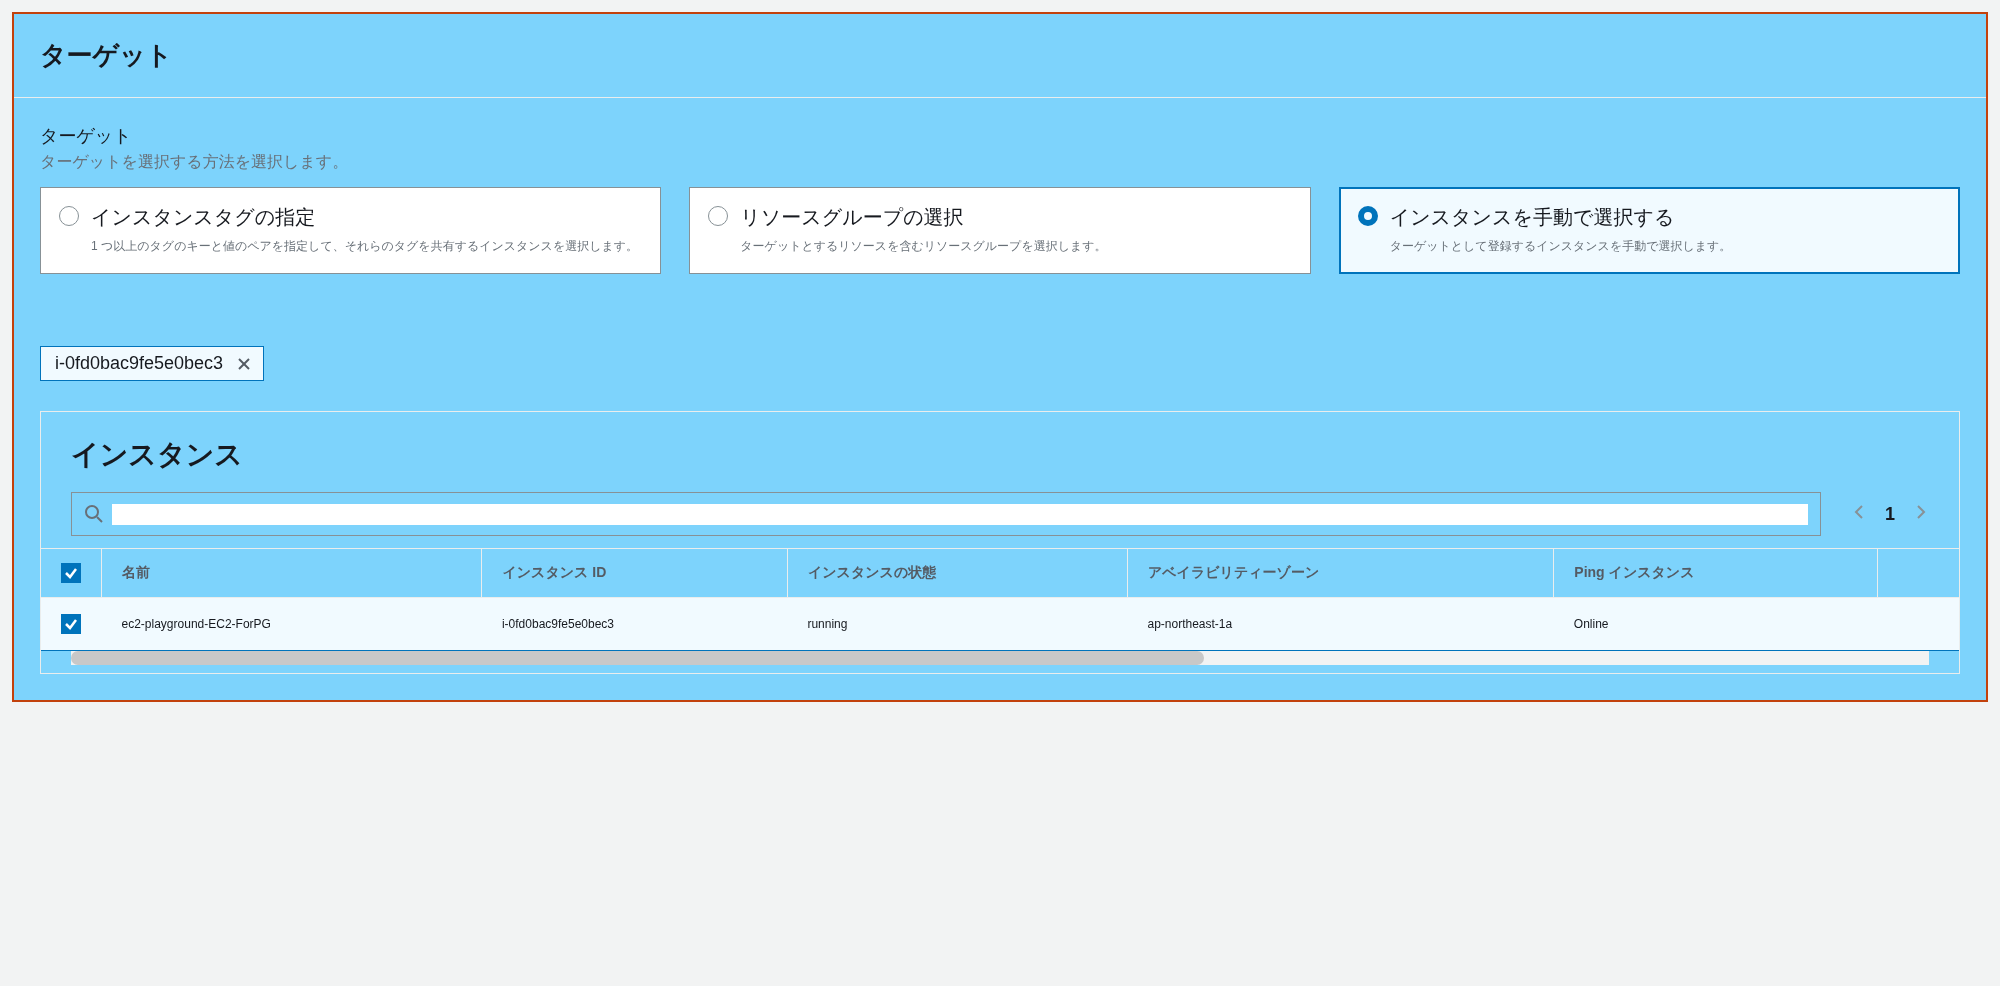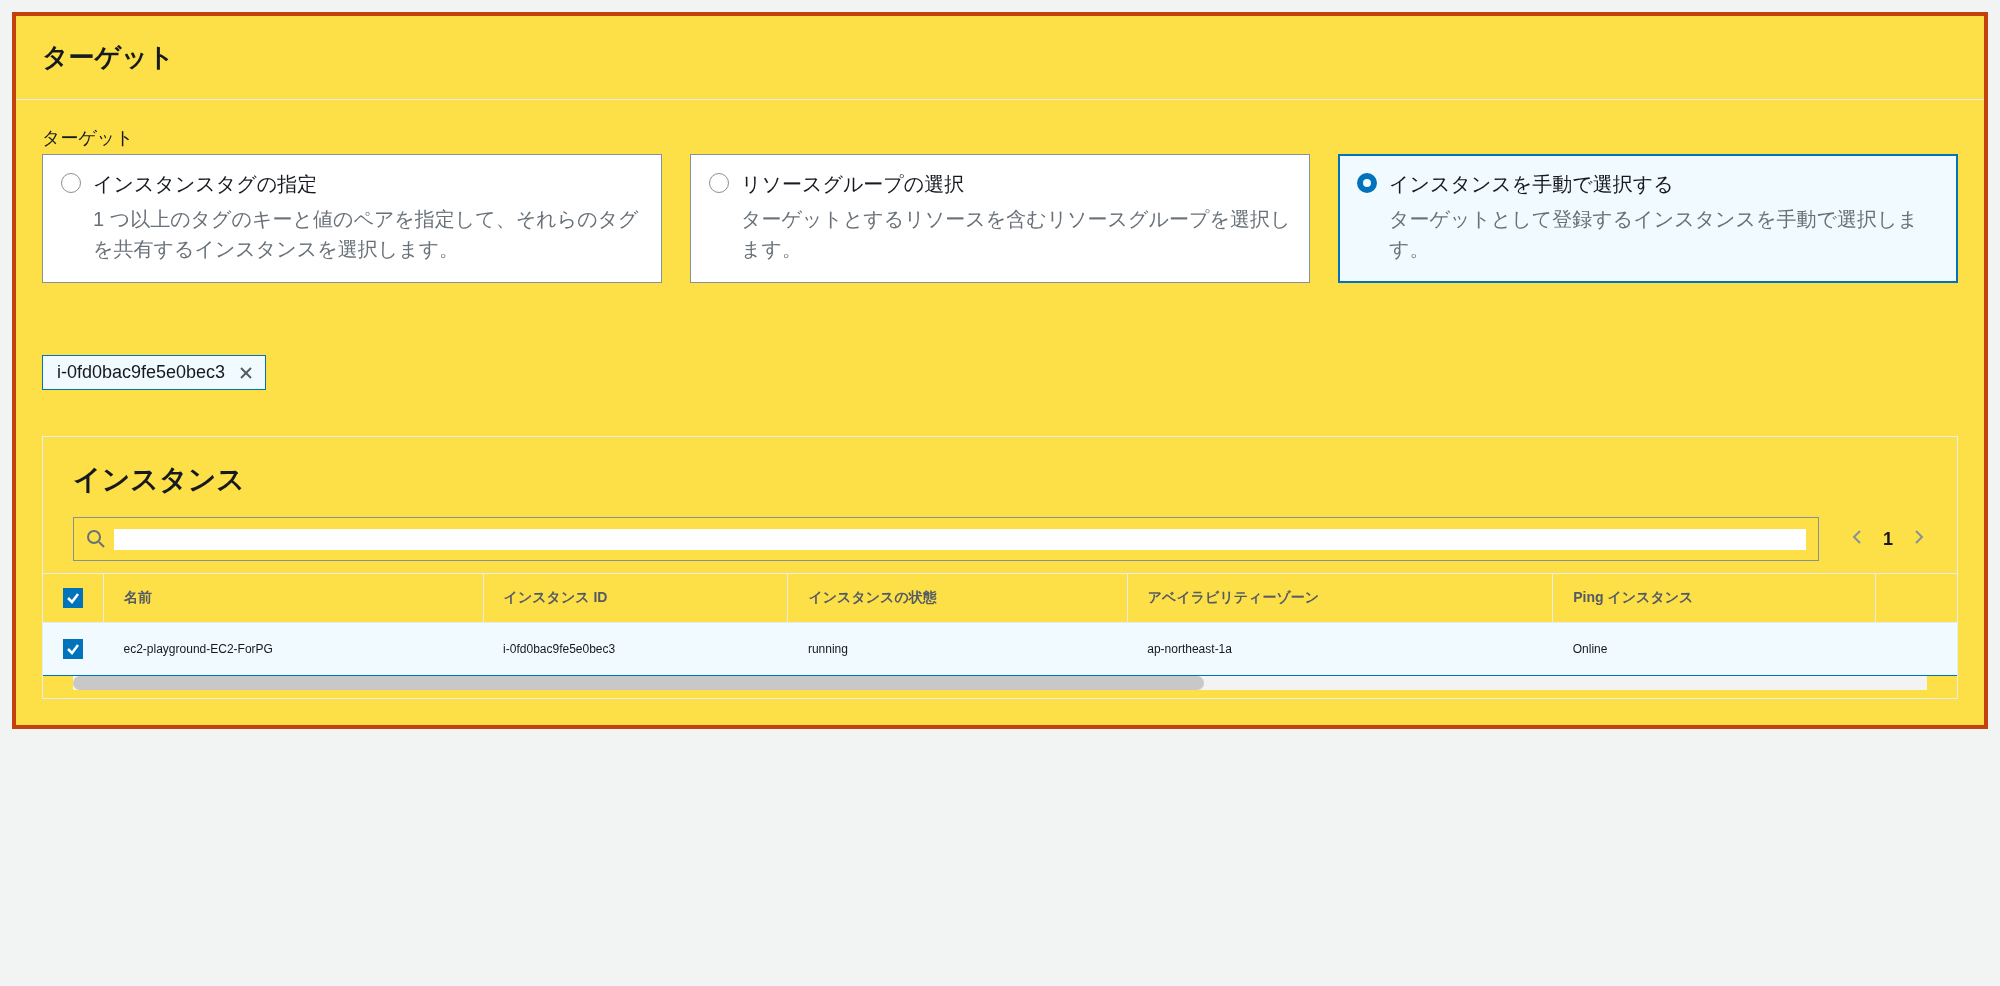--- a/index.html
+++ b/index.html
@@ -3,22 +3,22 @@
 <meta charset="utf-8">
 <style>
 * { box-sizing: border-box; margin: 0; padding: 0; }
 body {
   font-family: "Amazon Ember", "Helvetica Neue", Arial, sans-serif;
   background: #f2f3f3;
   color: #16191f;
   font-size: 18px;
 }
 .panel {
-  background: #fde047;
-  border: 4px solid #c2410c;
+  background: #7dd3fc;
+  border: 2px solid #c2410c;
   margin: 12px;
 }
 .panel-header {
   padding: 24px 26px;
   border-bottom: 1px solid #eaeded;
 }
 .panel-title {
   font-size: 26px;
   font-weight: 700;
   color: #16191f;
@@ -70,21 +70,21 @@
 .radio-tile.selected .radio-circle {
   border: 6px solid #0073bb;
 }
 .radio-tile-title {
   font-size: 20px;
   font-weight: 400;
   color: #16191f;
   margin-bottom: 6px;
 }
 .radio-tile-desc {
-  font-size: 20px;
+  font-size: 12px;
   color: #687078;
   line-height: 1.5;
 }
 .tag-token {
   display: inline-flex;
   align-items: center;
   border: 1px solid #0073bb;
   background: #f1faff;
   padding: 6px 10px 6px 14px;
   margin-top: 72px;
@@ -93,21 +93,21 @@
 }
 .tag-token .close-icon {
   margin-left: 12px;
   cursor: pointer;
   display: flex;
   align-items: center;
 }
 .tag-token svg { stroke: #545b64; }
 .instances-panel {
   border: 1px solid #eaeded;
-  margin-top: 46px;
+  margin-top: 30px;
   padding: 0;
 }
 .instances-header {
   padding: 24px 30px 18px 30px;
 }
 .instances-title {
   font-size: 28px;
   font-weight: 700;
 }
 .search-pagination-row {
@@ -203,20 +203,21 @@
 </style>
 </head>
 <body>
 
 <div class="panel">
   <div class="panel-header">
     <div class="panel-title">ターゲット</div>
   </div>
   <div class="panel-body">
     <div class="field-label">ターゲット</div>
+    <div class="field-desc">ターゲットを選択する方法を選択します。</div>
 
     <div class="radio-tiles">
       <div class="radio-tile">
         <span class="radio-circle"></span>
         <div>
           <div class="radio-tile-title">インスタンスタグの指定</div>
           <div class="radio-tile-desc">1 つ以上のタグのキーと値のペアを指定して、それらのタグを共有するインスタンスを選択します。</div>
         </div>
       </div>
       <div class="radio-tile">

